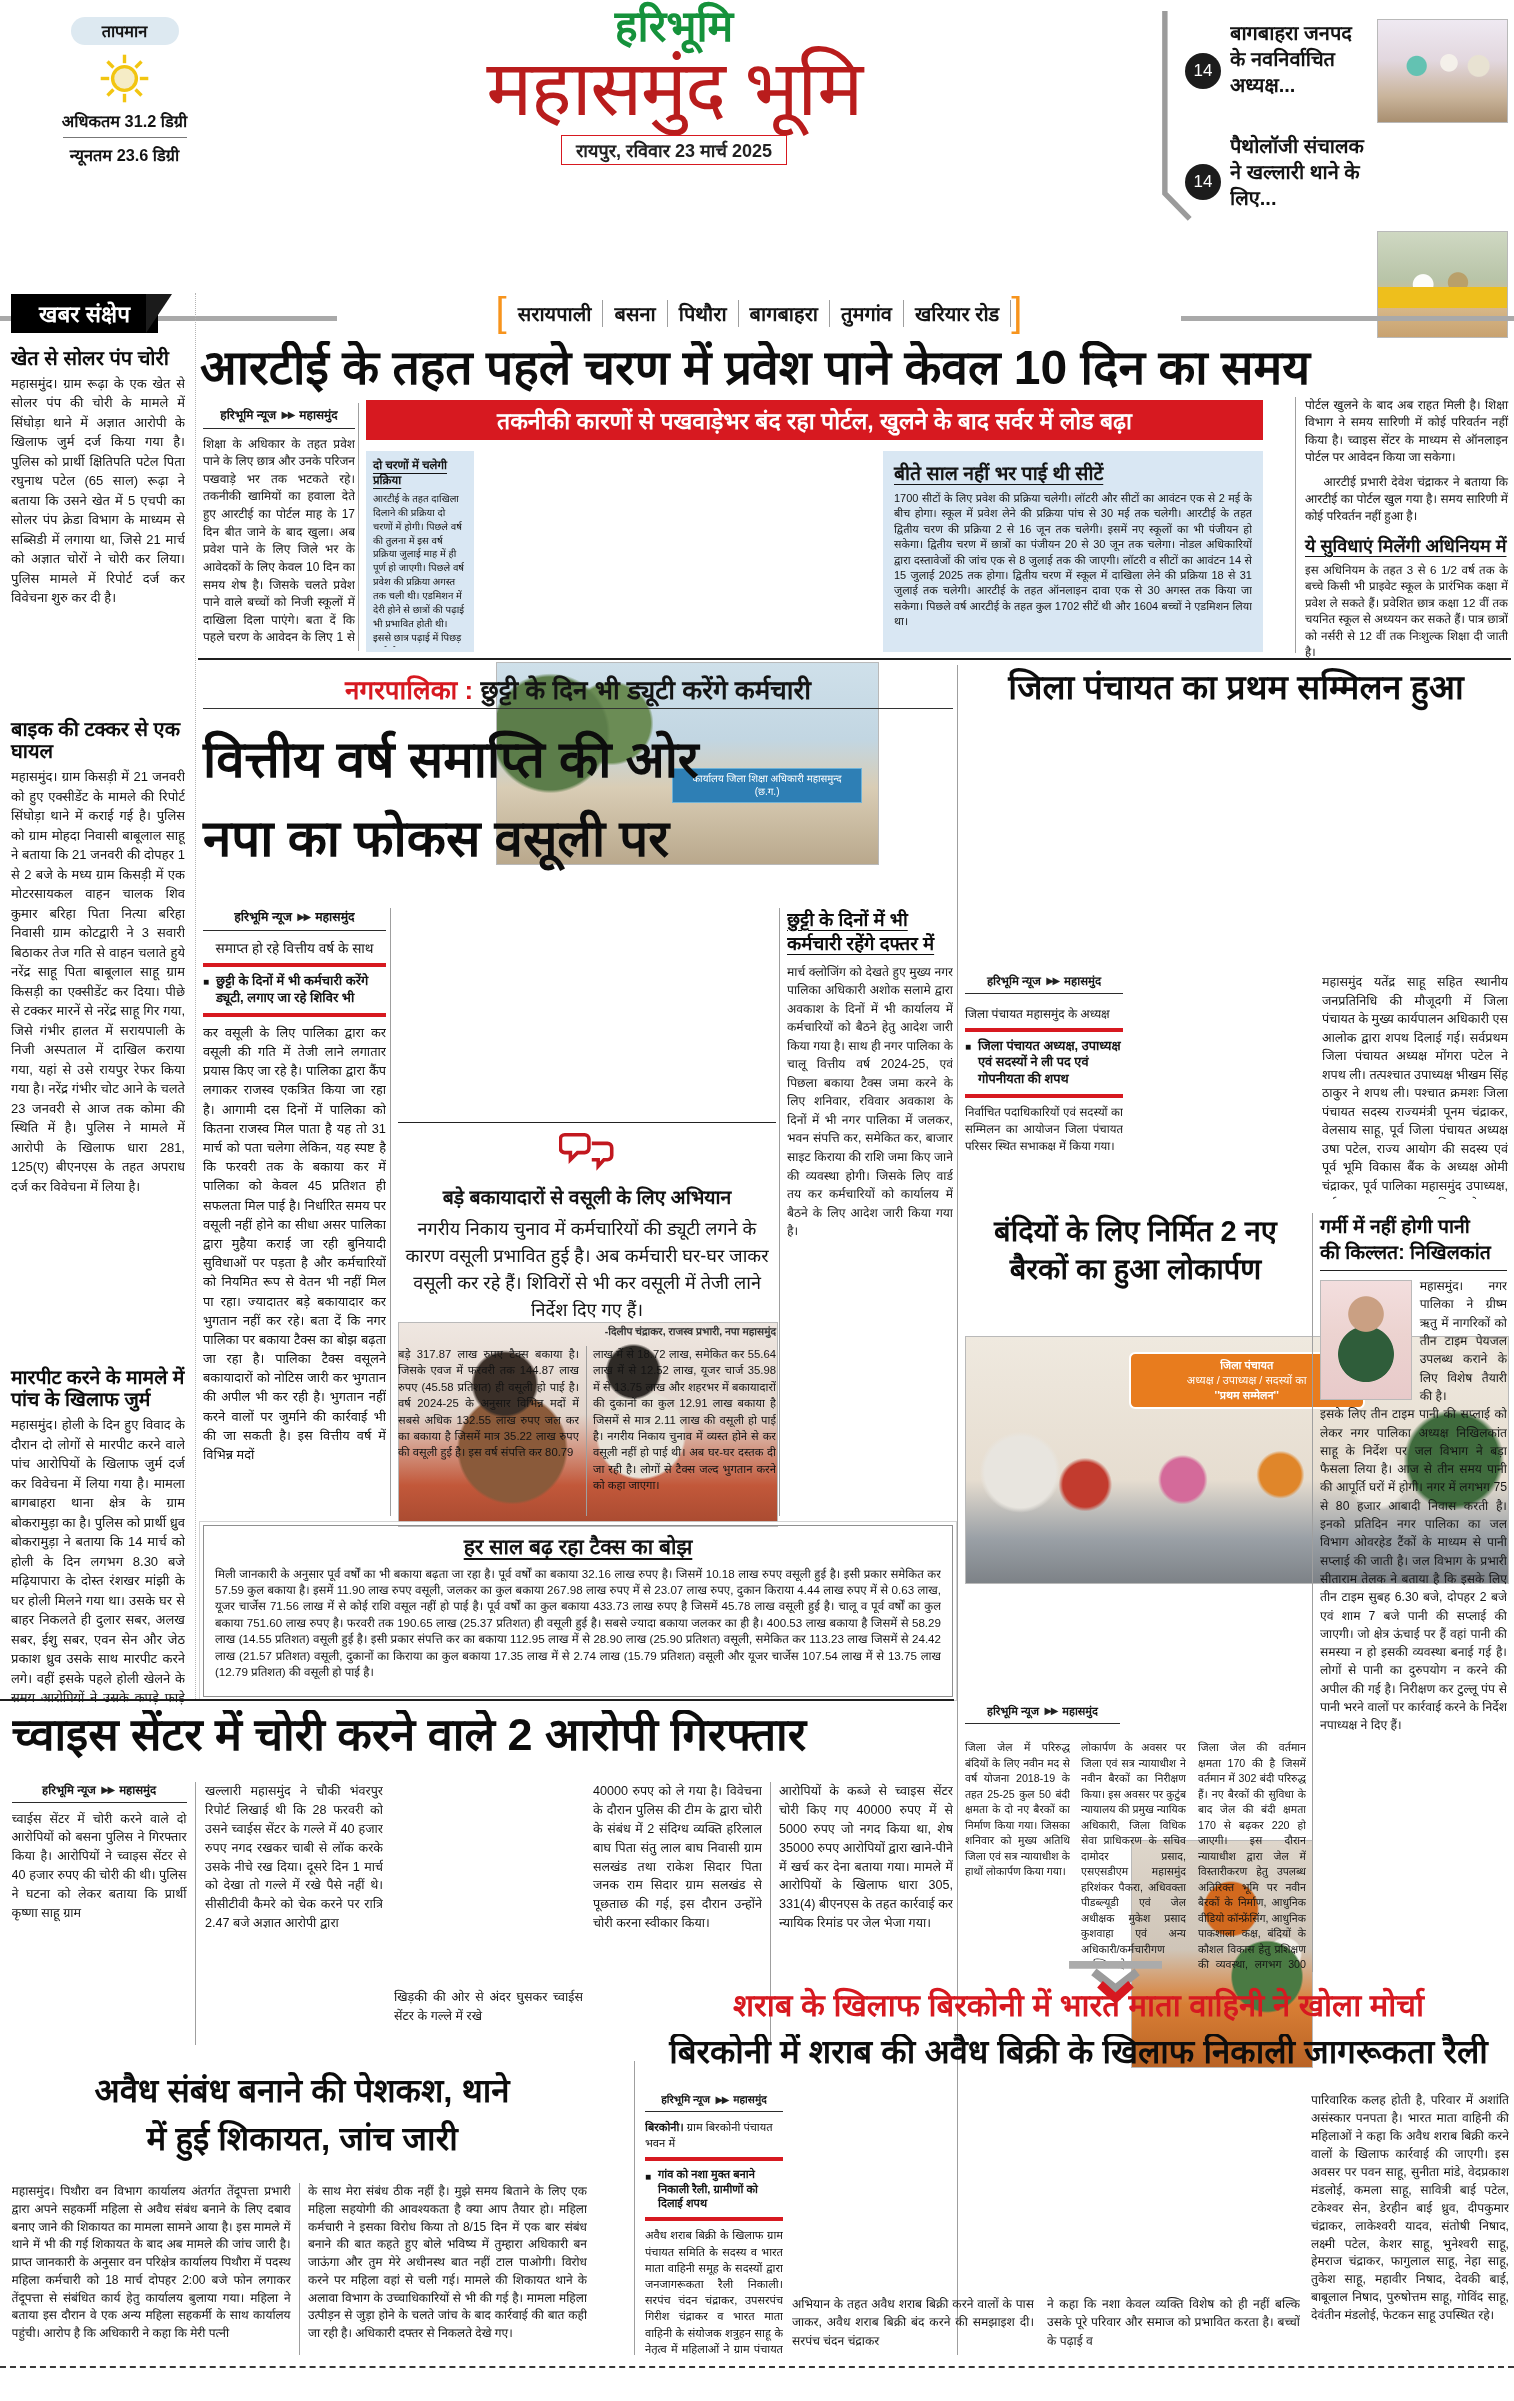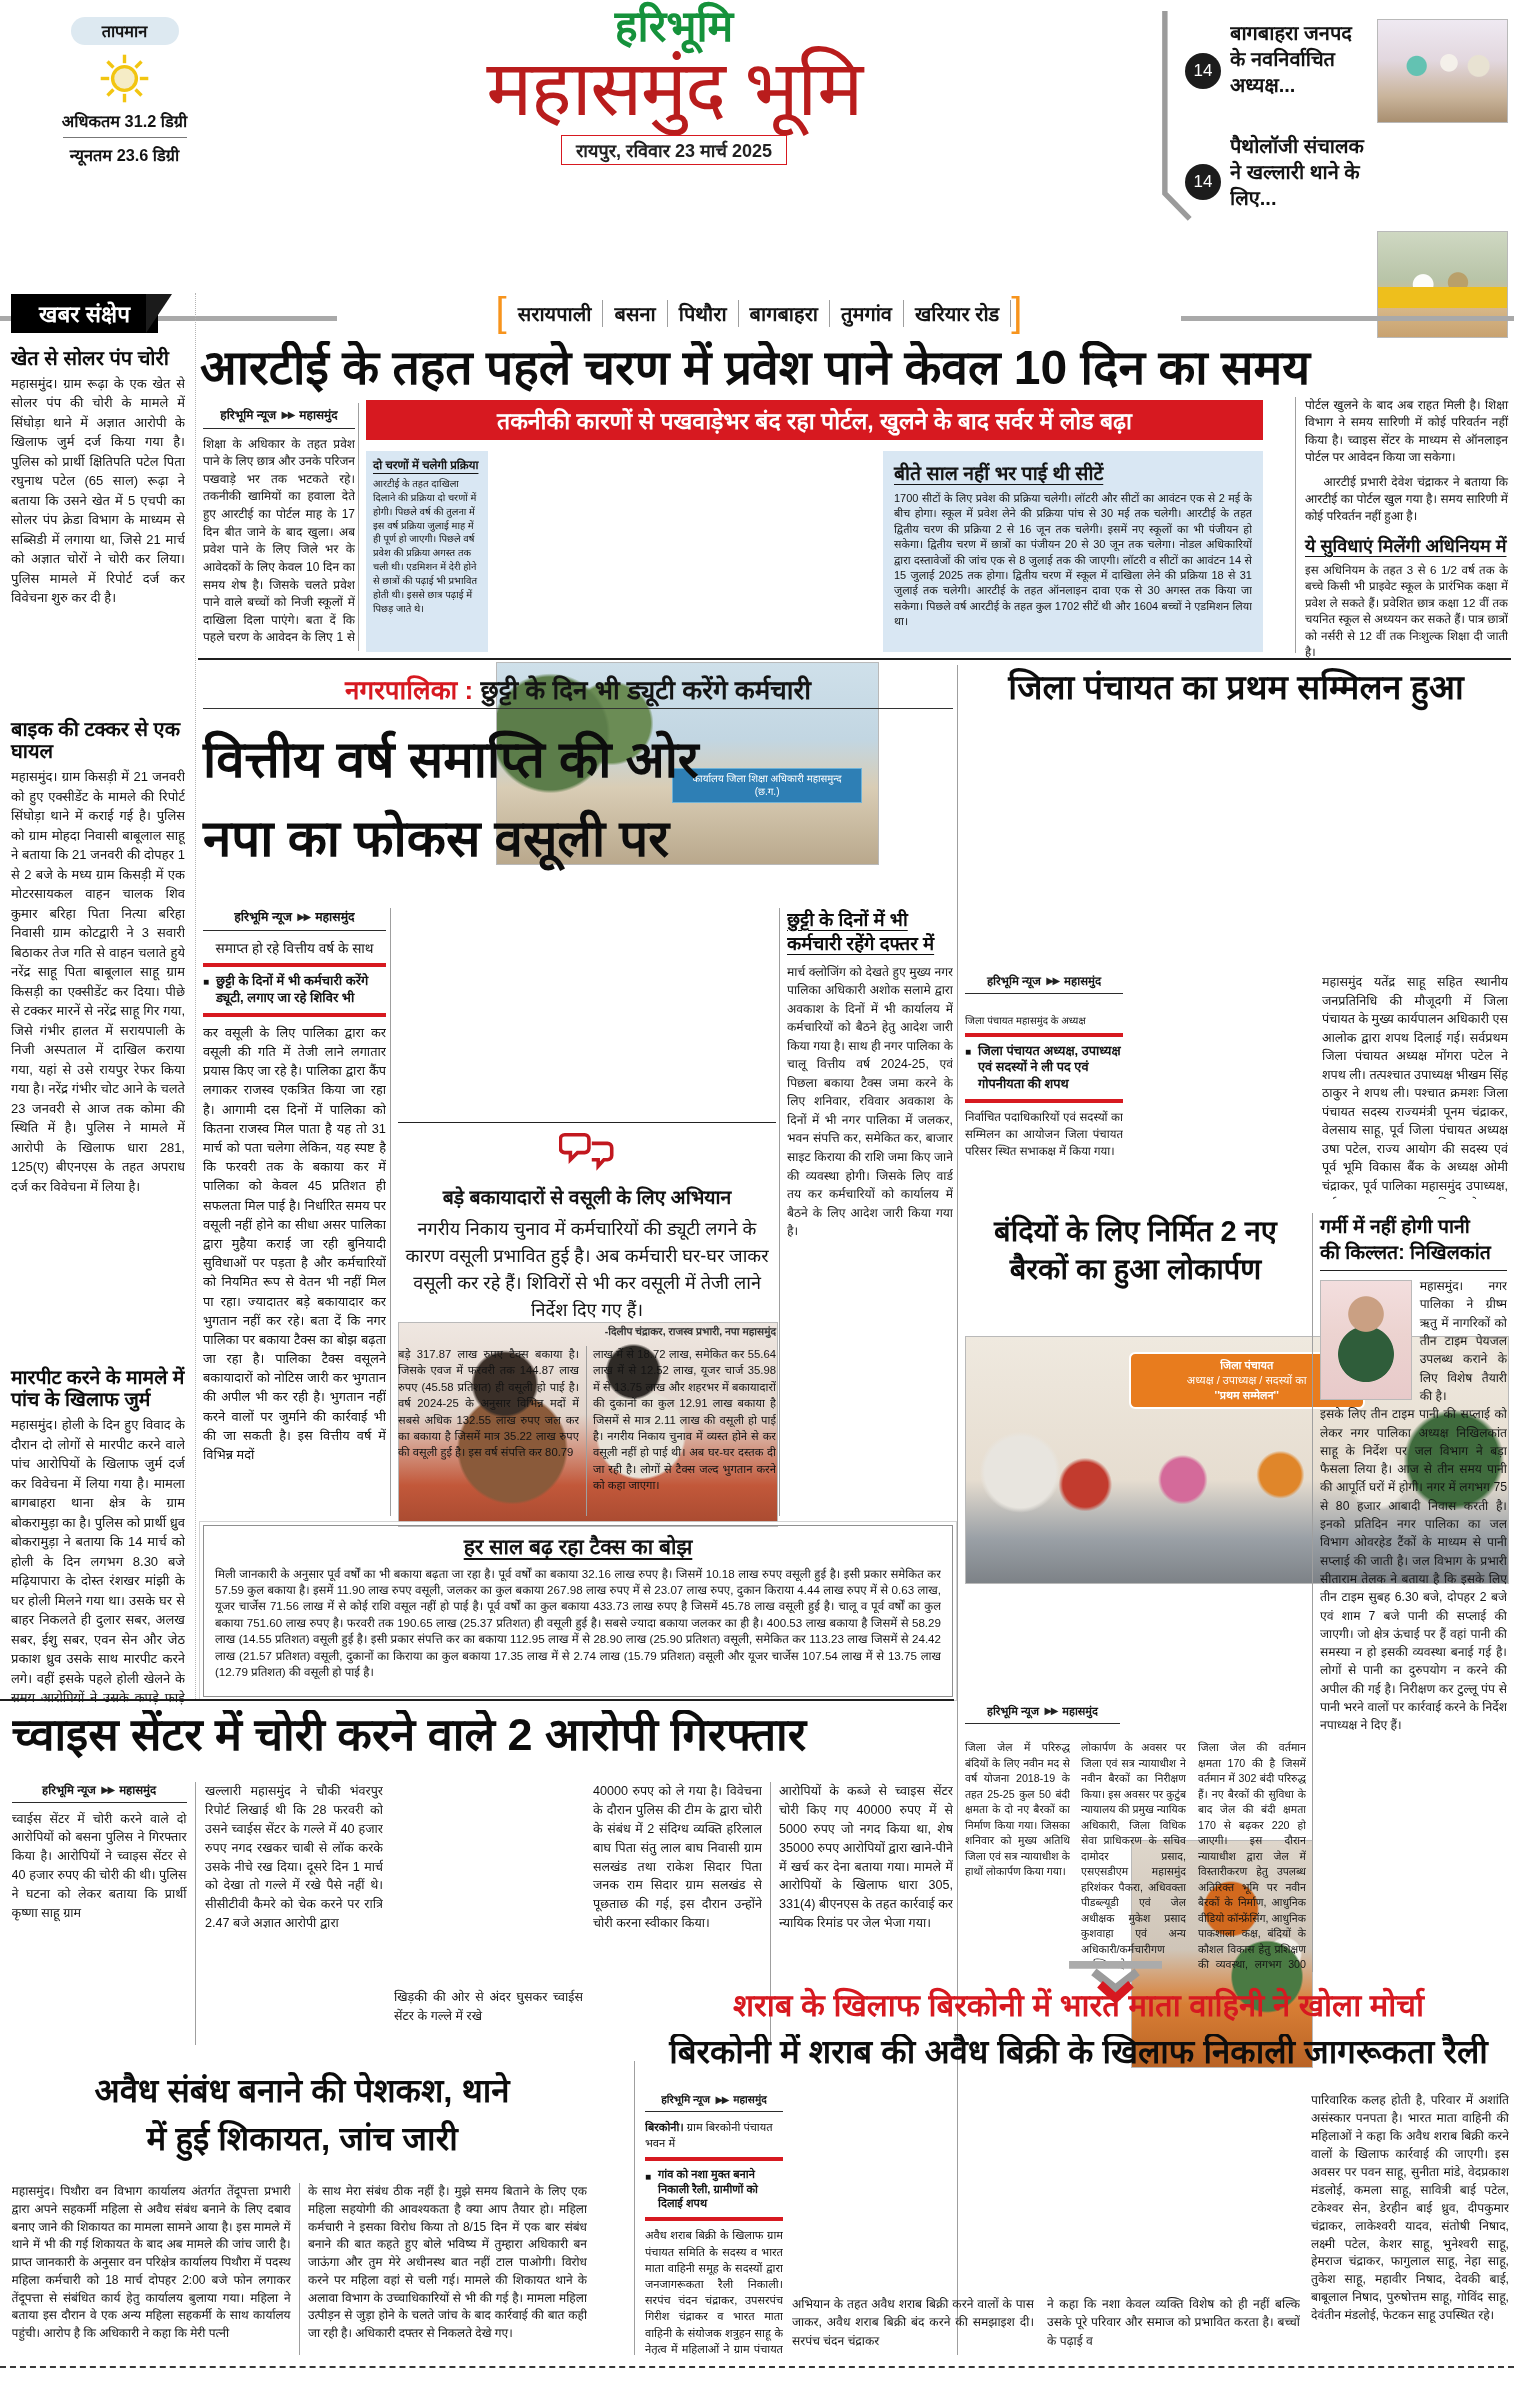--- a/index.html
+++ b/index.html
@@ -126,21 +126,21 @@
       <span>हरिभूमि न्यूज</span>
       <span class="arrows">▶▶</span>
       <span>महासमुंद</span>
     </div>
     <div class="just clip" style="font-size:12px;line-height:1.47;height:208px;">शिक्षा के अधिकार के तहत प्रवेश पाने के लिए छात्र और उनके परिजन पखवाड़े भर तक भटकते रहे। तकनीकी खामियों का हवाला देते हुए आरटीई का पोर्टल माह के 17 दिन बीत जाने के बाद खुला। अब प्रवेश पाने के लिए जिले भर के आवेदकों के लिए केवल 10 दिन का समय शेष है। जिसके चलते प्रवेश पाने वाले बच्चों को निजी स्कूलों में दाखिला दिला पाएंगे। बता दें कि पहले चरण के आवेदन के लिए 1 से 17 मार्च तक पोर्टल में कई तकनीकी खामियों की वजह से पालक अपने बच्चों का आवेदन नहीं कर पा रहे थे।</div>
   </div>
   <div class="vrule" style="left:358px;top:403px;height:248px;"></div>
 
   <div class="abs banner-red" style="left:366px;top:400px;width:897px;height:40px;">तकनीकी कारणों से पखवाड़ेभर बंद रहा पोर्टल, खुलने के बाद सर्वर में लोड बढ़ा</div>
 
-  <div class="abs bluebox clip" style="left:366px;top:451px;width:122px;height:201px;padding:6.2px 7px;box-sizing:border-box;">
+  <div class="abs bluebox clip" style="left:366px;top:451px;width:108px;height:201px;padding:6.2px 7px;box-sizing:border-box;">
     <div class="boxtitle" style="font-size:11.6px;margin-bottom:4.6px;">दो चरणों में चलेगी प्रक्रिया</div>
     <div class="clip" style="font-size:9.8px;line-height:1.42;height:155px;">आरटीई के तहत दाखिला दिलाने की प्रक्रिया दो चरणों में होगी। पिछले वर्ष की तुलना में इस वर्ष प्रक्रिया जुलाई माह में ही पूर्ण हो जाएगी। पिछले वर्ष प्रवेश की प्रक्रिया अगस्त तक चली थी। एडमिशन में देरी होने से छात्रों की पढ़ाई भी प्रभावित होती थी। इससे छात्र पढ़ाई में पिछड़ जाते थे।</div>
   </div>
 
   <div class="abs photo" style="left:496px;top:451px;width:381px;height:201px;background:
       radial-gradient(circle at 14% 35%, #5c7d4a 0 16%, transparent 17%),
       radial-gradient(circle at 30% 30%, #6b8c55 0 13%, transparent 14%),
       linear-gradient(180deg,#cfe0ea 0%,#c2d6e2 38%,#d9cdb5 62%,#b9a88c 100%);">
     <div class="overlay-board" style="left:46%;top:52%;width:46%;">कार्यालय जिला शिक्षा अधिकारी महासमुन्द (छ.ग.)</div>
   </div>
@@ -259,21 +259,21 @@
       <div style="font-weight:700;">''प्रथम सम्मेलन''</div>
     </div>
   </div>
 
   <div class="abs clip" style="left:965px;top:973px;width:158px;height:226px;">
     <div class="byline" style="font-size:11.6px;">
       <span>हरिभूमि न्यूज</span>
       <span class="arrows">▶▶</span>
       <span>महासमुंद</span>
     </div>
-    <div style="font-size:10px;margin-top:19px;">जिला पंचायत महासमुंद के अध्यक्ष</div>
+    <div style="font-size:12px;margin-top:11px;">जिला पंचायत महासमुंद के अध्यक्ष</div>
     <div class="redbar"></div>
     <div class="bullet" style="font-size:12.8px;">
         <span class="sq">■</span>
         <span>जिला पंचायत अध्यक्ष, उपाध्यक्ष एवं सदस्यों ने ली पद एवं गोपनीयता की शपथ</span>
       </div>
     <div class="redbar"></div>
     <div class="just" style="font-size:11.6px;line-height:1.45;">निर्वाचित पदाधिकारियों एवं सदस्यों का सम्मिलन का आयोजन जिला पंचायत परिसर स्थित सभाकक्ष में किया गया।</div>
   </div>
 
   <div class="abs photo" style="left:1131px;top:973px;width:180px;height:226px;background:

